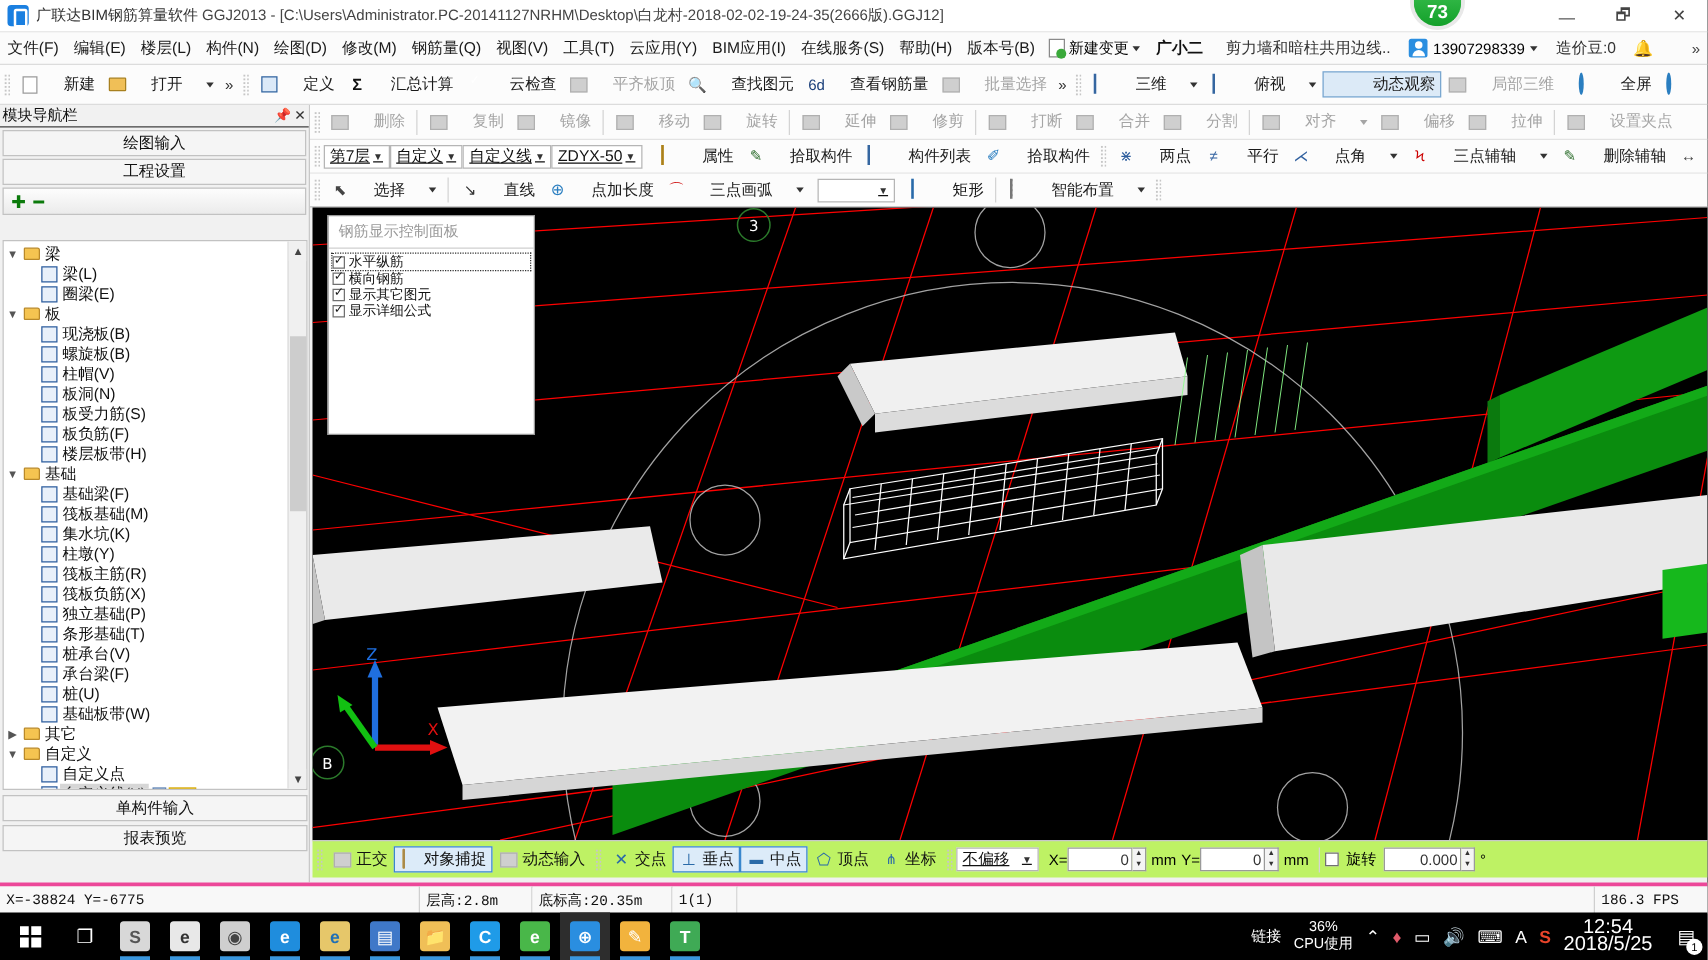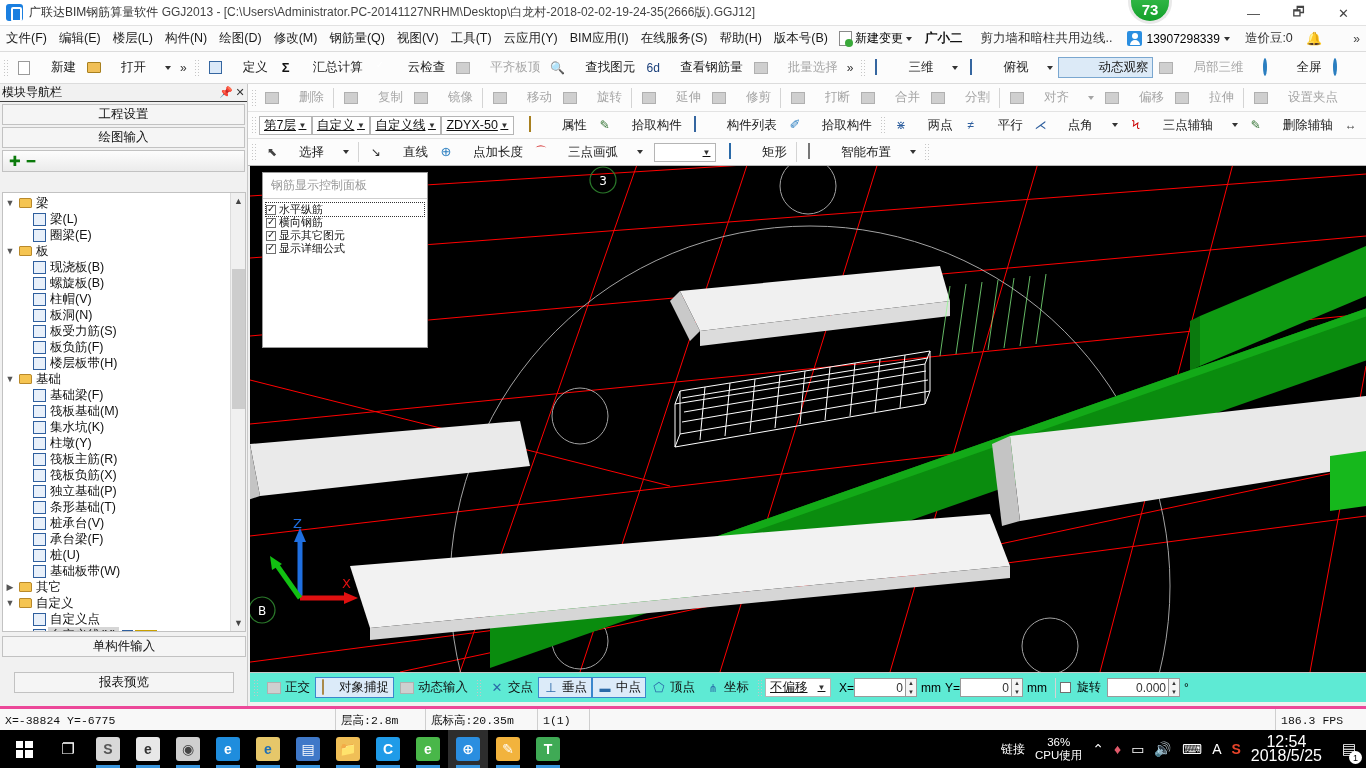--- a/index.html
+++ b/index.html
@@ -195,21 +195,21 @@
      font-size:12px; color:#999; border-bottom:1px solid #cfcfcf;}
   .rp-list{ margin:4px 3px; }
   .rp-item{ height:13px; display:flex;align-items:center; gap:3px; font-size:11px; color:#111;}
   .rp-item.focus{ outline:1px dotted #333; }
   .rp-cb{ width:10px;height:10px;border:1px solid #707070;background:#fff;position:relative;flex:none;}
   .rp-cb:after{ content:"✓"; position:absolute;left:0px;top:-3px;font-size:10px;color:#1a1a1a;}
 
   
   .snapbar{
     position:absolute; left:250px; top:672px; width:1116px; height:30px;
-    background:#5eead4; border-top:1px solid #c8c8c8;
+    background:#bef264; border-top:1px solid #c8c8c8;
     display:flex;align-items:center;white-space:nowrap;
   }
   .sbtn{ display:flex;align-items:center;gap:3px;padding:2px 5px;font-size:12.5px;color:#111;}
   .sbtn.on{ border:1px solid #3a87cd; background:#dcebf9; padding:1px 4px;}
   .num-in{
     width:52px;height:19px;border:1px solid #9a9a9a;background:#fff;
     display:flex;align-items:center;justify-content:flex-end;
     padding-right:2px;font-size:12px;color:#333;
   }
   .spin{ width:11px;height:19px;border:1px solid #9a9a9a;border-left:none;background:#f4f4f4;
@@ -392,22 +392,22 @@
     </div>
     <div class="chev2" style="margin-left:auto">»</div>
   </div>
 
   <div class="leftpanel">
     <div class="lp-header">
       <span class="ttl">模块导航栏</span>
       <span class="ic">📌</span>
       <span class="ic">✕</span>
     </div>
+    <div class="lp-bigbtn">绘图输入</div>
     <div class="lp-bigbtn">工程设置</div>
-    <div class="lp-bigbtn">绘图输入</div>
     <div class="lp-addbar">
       <span class="ic-addplus">✚</span>
       <span class="ic-minus">━</span>
     </div>
 
     <div class="lp-tree">
       <div id="tree-body" style="position:absolute;left:0;top:2px;right:16px;">
           <div class="tnode">
             <span class="texp">▼</span>
             <span class="tico">
@@ -634,21 +634,21 @@
         <div class="ts-up">▲</div>
         <div class="ts-thumb"></div>
         <div class="ts-dn">▼</div>
       </div>
     </div>
 
     <div class="lp-bottom1">
       <div class="lp-bigbtn" style="margin:0">单构件输入</div>
     </div>
     <div class="lp-bottom2">
-      <div class="lp-bigbtn" style="margin:12px">报表预览</div>
+      <div class="lp-bigbtn" style="margin:0">报表预览</div>
     </div>
   </div>
 
   <div class="tb2">
     <div class="grip"></div>
     <div class="tbtn disabled">
       <span class="i i-gray"></span>
       <span>删除</span>
       </div>
     <div class="vsep"></div>

